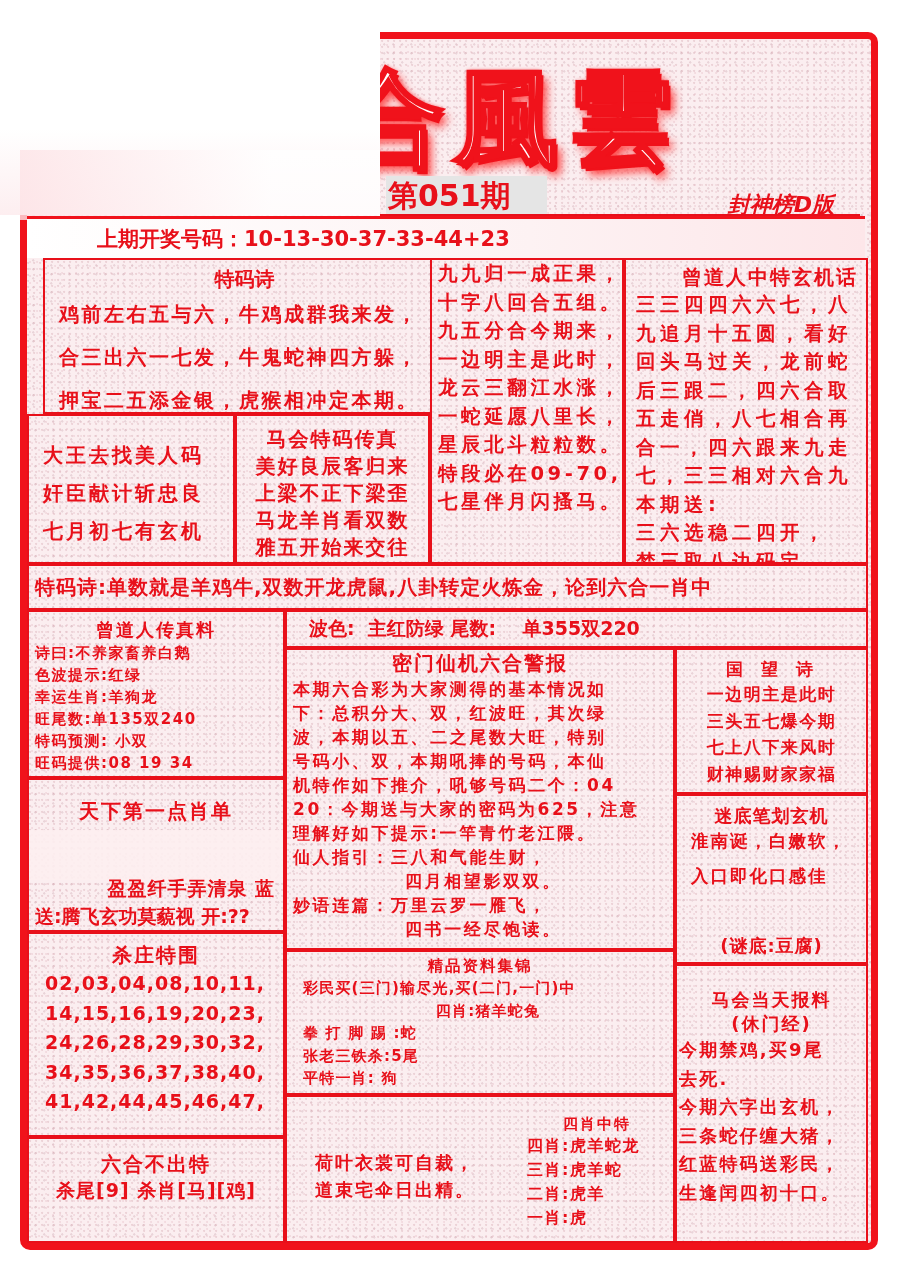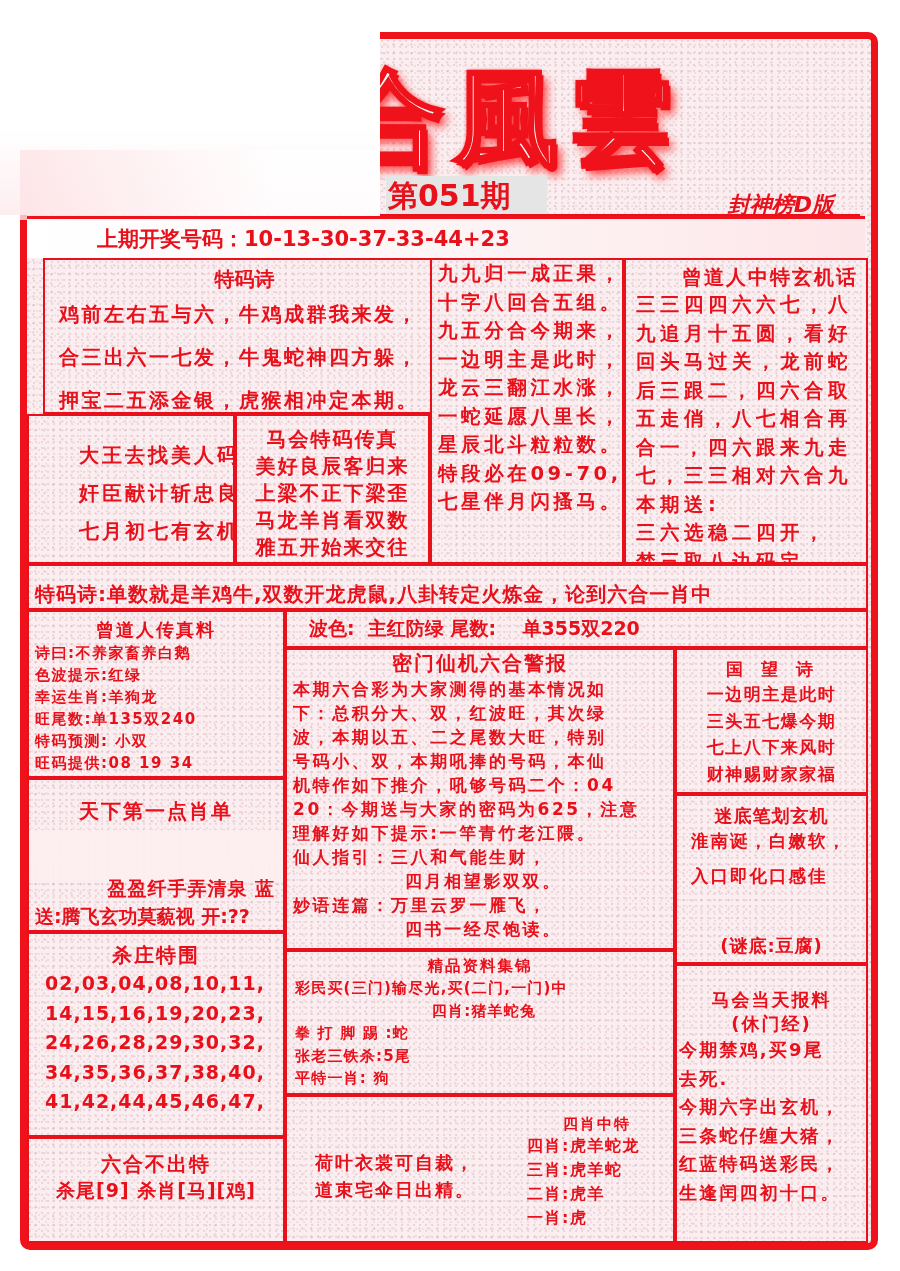--- a/index.html
+++ b/index.html
@@ -73,27 +73,27 @@
   #c-bajv { left: 430px; top: 258px; width: 194px; height: 306px; }
   #c-bajv .h { font-size: 20px; letter-spacing: 3px; margin-top: 4px; }
   #c-bajv .line { font-size: 19.5px; font-weight: bold; padding-left: 6px; letter-spacing: 3.6px; line-height: 28.5px; }
 
   #c-zeng { left: 624px; top: 258px; width: 244px; height: 306px; }
   #c-zeng .h { font-size: 20px; letter-spacing: 2px; margin-top: 4px; text-align: right; padding-right: 8px; }
   #c-zeng .line { font-size: 19.5px; font-weight: bold; padding-left: 10px; letter-spacing: 4.5px; line-height: 28.5px; }
 
   #c-dawang { left: 27px; top: 414px; width: 208px; height: 150px; }
   #c-dawang .line { font-size: 20px; font-weight: bold; padding-left: 14px; letter-spacing: 3px; line-height: 38px; }
-  #c-dawang .wrap { margin-top: 20px; margin-left: 36px; }
+  #c-dawang .wrap { margin-top: 20px; }
 
   #c-mahui { left: 235px; top: 414px; width: 195px; height: 150px; }
   #c-mahui .line { font-size: 20px; font-weight: bold; text-align:center; letter-spacing: 2px; line-height: 27px; }
   #c-mahui .wrap { margin-top: 10px; }
 
-  #c-poemline { left: 27px; top: 564px; width: 841px; height: 46px; display:flex; align-items:flex-end; padding-left: 6px; }
+  #c-poemline { left: 27px; top: 564px; width: 841px; height: 46px; display:flex; align-items:center; padding-left: 6px; }
   #c-poemline span { font-size: 20px; font-weight: bold; letter-spacing: 1px; }
 
   
   #c-zengfax { left: 27px; top: 610px; width: 258px; height: 168px; }
   #c-zengfax .h { font-size: 18px; margin-top: 6px; letter-spacing: 2px; }
   #c-zengfax .line { font-size: 15px; font-weight: bold; padding-left: 6px; letter-spacing: 1.5px; line-height: 22px; }
 
   #c-tianxia { left: 27px; top: 778px; width: 258px; height: 154px; }
   #c-tianxia .h { font-size: 20px; margin-top: 18px; letter-spacing: 2px; }
   #c-tianxia .band { position:absolute; left: 0; top: 50px; width: 100%; height: 50px; background:#fdeef0; opacity:.9; }
@@ -112,21 +112,21 @@
   #c-bose { left: 285px; top: 610px; width: 583px; height: 38px; display:flex; align-items:center; padding-left: 22px; }
   #c-bose span { font-size: 19px; font-weight: bold; white-space: pre; }
 
   #c-mimen { left: 285px; top: 648px; width: 390px; height: 302px; }
   #c-mimen .h { font-size: 20px; margin-top: 0px; letter-spacing: 2px; }
   #c-mimen .line { font-size: 17px; font-weight: bold; padding-left: 6px; letter-spacing: 2.6px; line-height: 24px; }
   #c-mimen .ind { padding-left: 118px; }
 
   #c-jingpin { left: 285px; top: 950px; width: 390px; height: 145px; }
   #c-jingpin .h { font-size: 15.5px; margin-top: 4px; letter-spacing: 2px; }
-  #c-jingpin .line { font-size: 15px; font-weight: bold; padding-left: 8px; letter-spacing: 1.2px; line-height: 22.5px; }
+  #c-jingpin .line { font-size: 15px; font-weight: bold; padding-left: 16px; letter-spacing: 1.2px; line-height: 22.5px; }
   #c-jingpin .c { text-align: center; }
 
   #c-heye { left: 285px; top: 1095px; width: 390px; height: 148px; }
   #c-heye .poem { position:absolute; left: 28px; top: 52px; }
   #c-heye .poem .line { font-size: 18px; font-weight: bold; letter-spacing: 2px; line-height: 27px; }
   #c-heye .four { position:absolute; left: 240px; top: 18px; }
   #c-heye .four .h { font-size: 15px; letter-spacing: 2px; padding-left: 36px; text-align:left; }
   #c-heye .four .line { font-size: 16px; font-weight: bold; letter-spacing: 1.5px; line-height: 24px; }
 
   

